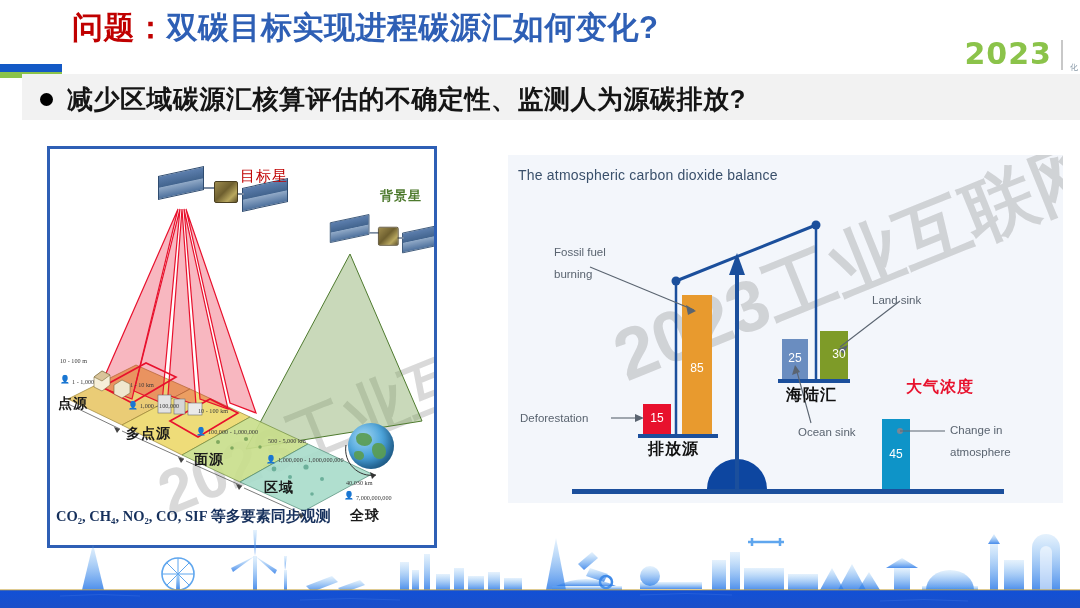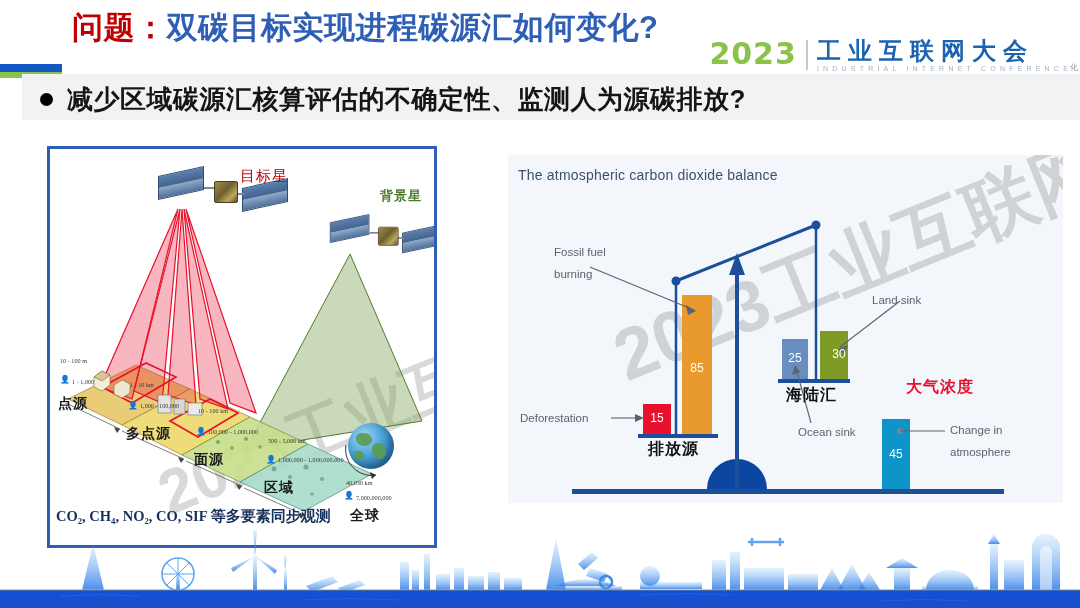--- a/index.html
+++ b/index.html
@@ -190,24 +190,20 @@
 
   <div id="title-row">
     <div id="slide-title">
       <span class="t-red">问题：</span><span class="t-blue">双碳目标实现进程碳源汇如何变化?</span>
     </div>
   </div>
 
   <div id="logo">
     <div id="logo-year">2023</div>
     <div id="logo-divider"></div>
-    <div id="logo-text-wrap">
-      <div id="logo-cn">工业互联网大会</div>
-      <div id="logo-en">INDUSTRIAL INTERNET CONFERENCE</div>
-    </div>
   </div>
   <div id="logo-tail">化</div>
 
   <div id="bullet-band">
     <div id="band-blue"></div>
     <div id="band-green"></div>
     <div id="band-box"></div>
     <div id="bullet-line">
       <span id="bullet-dot"></span>
       <span id="bullet-text">减少区域碳源汇核算评估的不确定性、监测人为源碳排放?</span>

